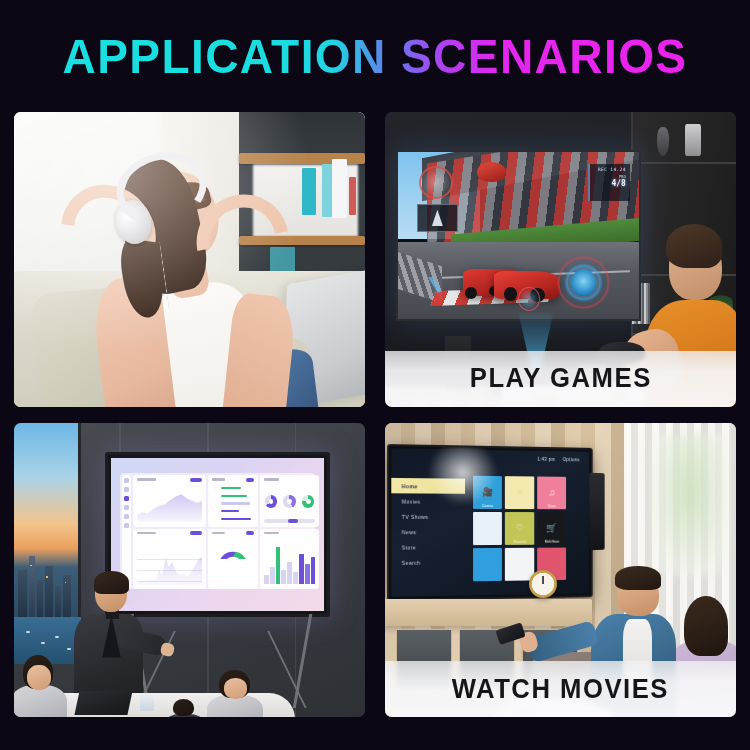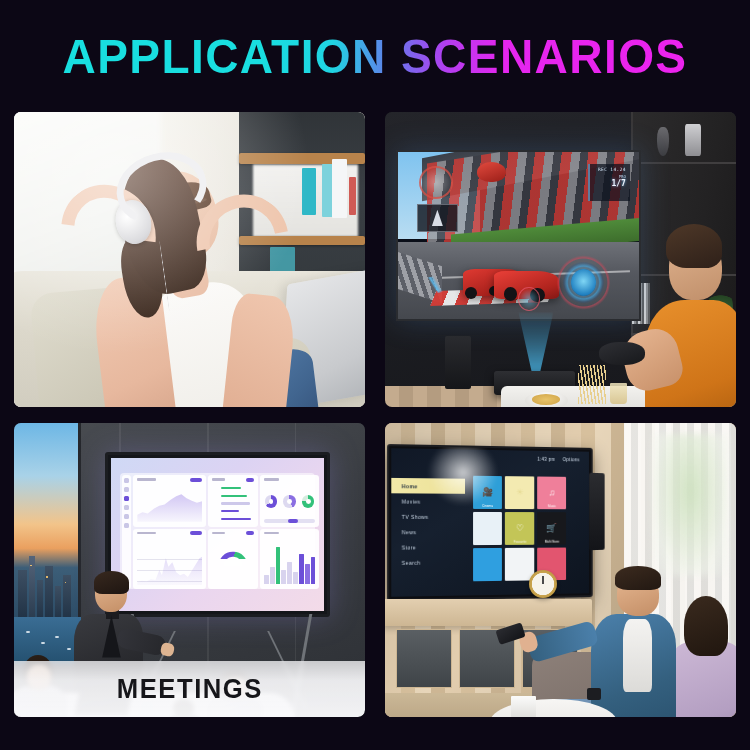--- a/index.html
+++ b/index.html
@@ -931,40 +931,43 @@
         <div class="wheel w4"></div>
         <div class="car car2"></div>
         <div class="wheel w2"></div>
         <div class="wheel w3"></div>
         <div class="hud-badge"></div>
         <div class="hud-logo"></div>
         <div class="hud-board"></div>
         <div class="hud-right"></div>
         <div class="hud-hp">REC 14.24</div>
         <div class="hud-ln">PRO</div>
-        <div class="hud-lap">1/7</div>
+        <div class="hud-lap">4/8</div>
         <div class="hud-arrow"></div>
         <div class="hud-small"></div>
         <div class="hud-speed"></div>
       </div>
 
       <div class="floor"></div>
       <div class="speaker"></div>
       <div class="beam"></div>
       <div class="projector"></div>
       <div class="table"></div>
       <div class="bowl"></div>
       <div class="snack"></div>
       <div class="sticks"></div>
       <div class="cup"></div>
       <div class="manbody"></div>
       <div class="manhead"></div>
       <div class="manhair"></div>
       <div class="manarm"></div>
       <div class="gamepad"></div>
+    </div>
+    <div class="caption">
+      <span>PLAY GAMES</span>
     </div>
   </div>
 
   <div class="panel p3">
     <div class="scene">
       <div class="wall"></div>
       <div class="wallseam ws1"></div>
       <div class="wallseam ws2"></div>
       <div class="wallseam ws3"></div>
       <div class="window"></div>
@@ -1096,23 +1099,20 @@
         <div class="abody"></div>
           <div class="ahead"></div>
           <div class="aface"></div>
       </div>
       <div class="attendee a3">
         <div class="abody dark"></div>
           <div class="ahead"></div>
       </div>
       <div class="mlaptop"></div>
       <div class="glass"></div>
-    </div>
-    <div class="caption">
-      <span>MEETINGS</span>
     </div>
   </div>
 
   <div class="panel p4">
     <div class="scene">
       <div class="woodwall"></div>
       <div class="woodshade"></div>
       <div class="curtain"></div>
       <div class="winglow"></div>
 
@@ -1184,15 +1184,18 @@
         <div class="mhair"></div>
         <div class="marm"></div>
         <div class="mhand"></div>
         <div class="remote"></div>
         <div class="watch"></div>
       </div>
 
       <div class="coffee"></div>
       <div class="mug"></div>
     </div>
+    <div class="caption">
+      <span>WATCH MOVIES</span>
+    </div>
   </div>
 
 </div>
 
 </body></html>

